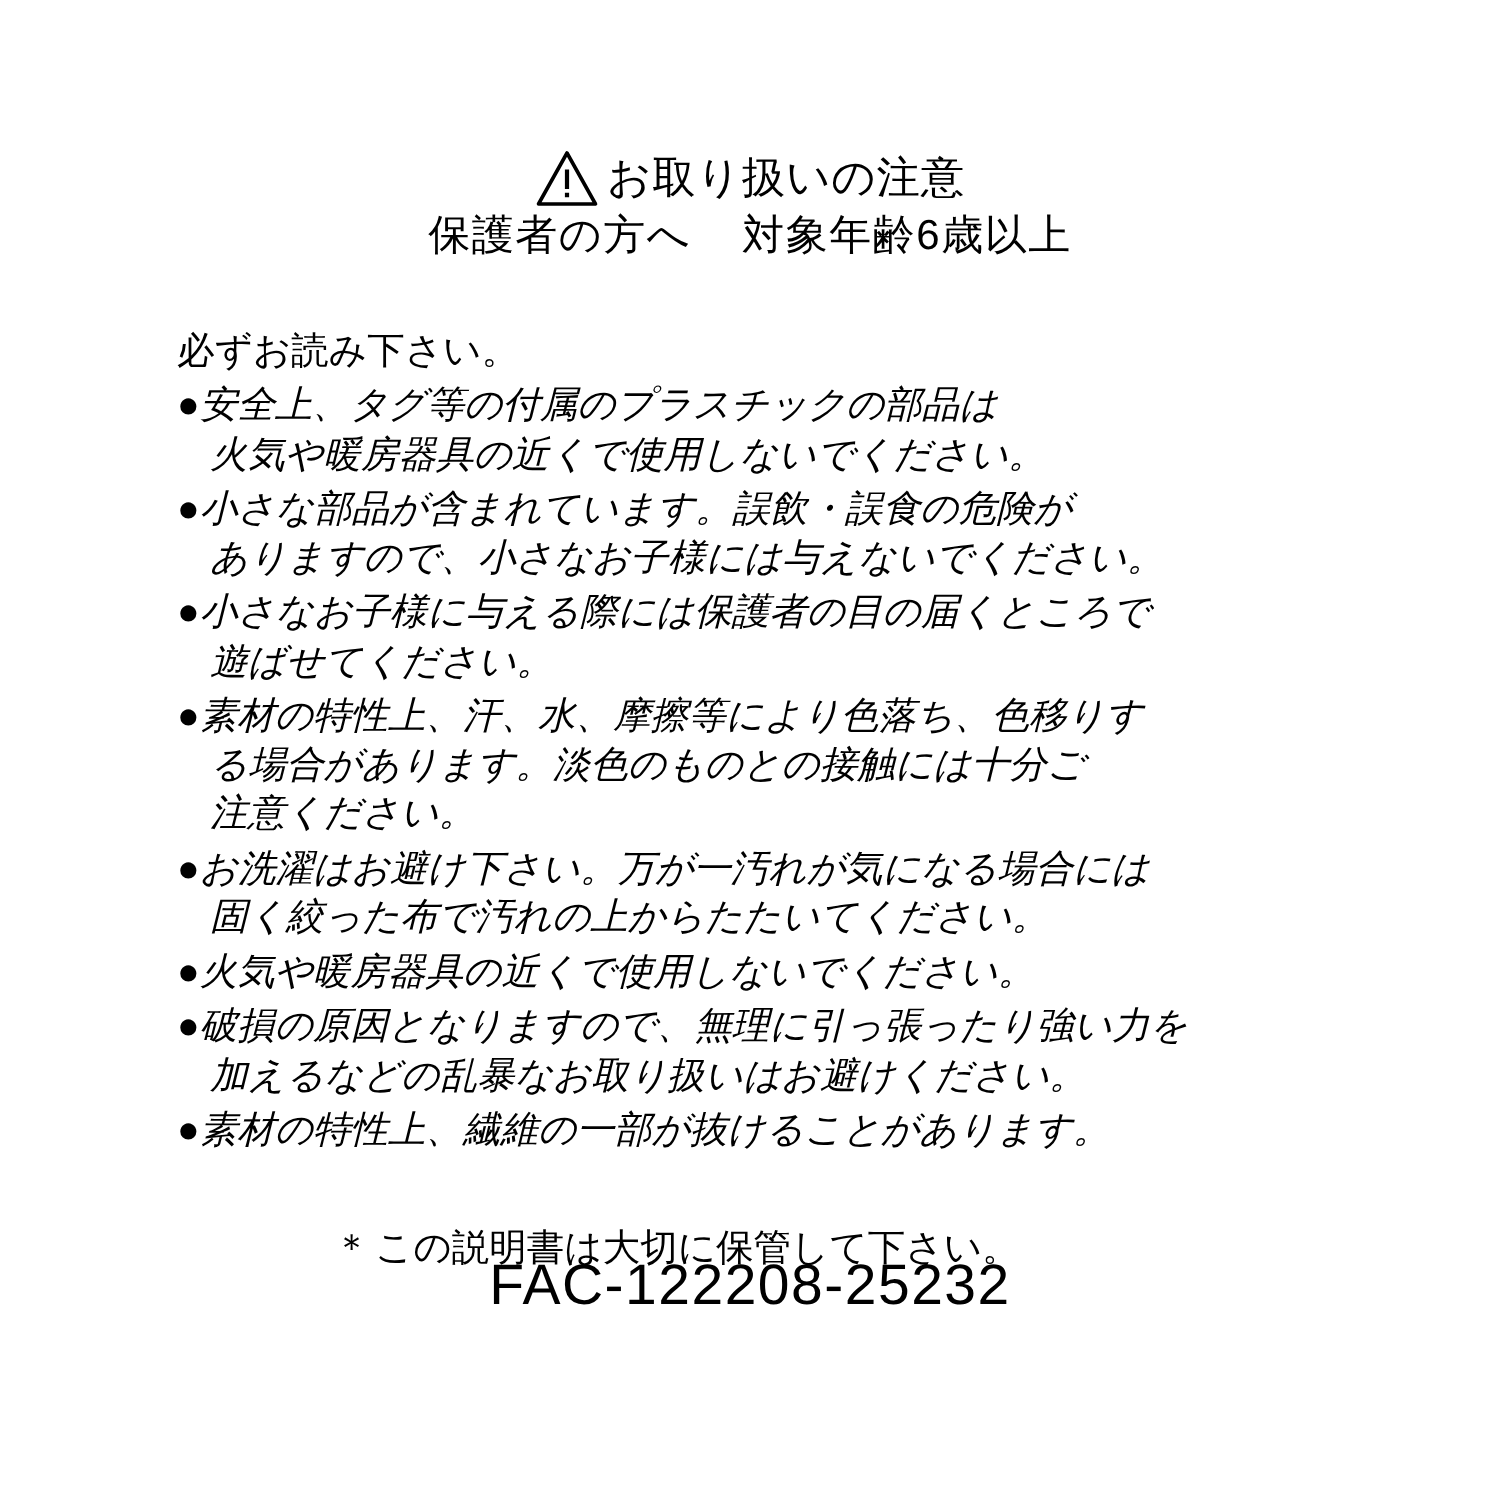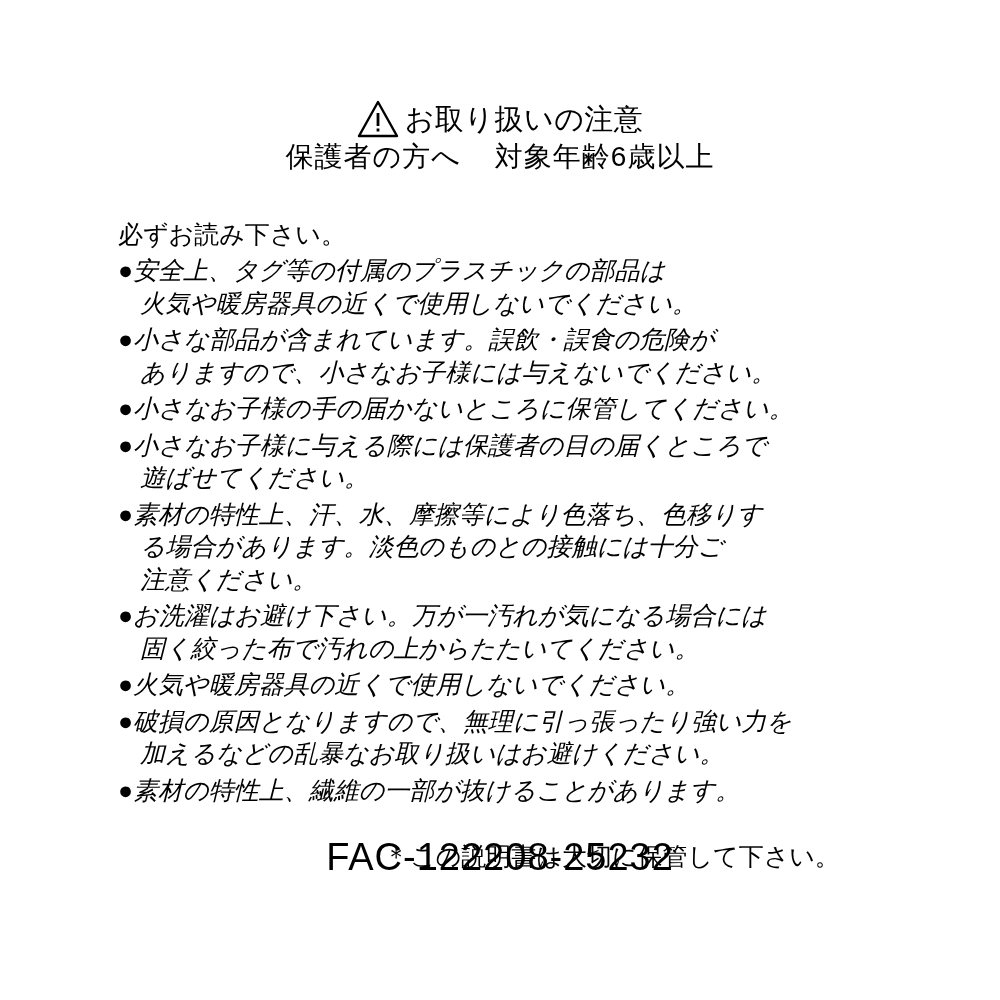--- a/index.html
+++ b/index.html
@@ -75,25 +75,24 @@
   }
   .item .bullet {
     display: inline;
   }
   .item .cont {
     display: block;
     padding-left: 22px;
   }
 
   .note {
-    margin-top: 34px;
+    margin-top: 46px;
     padding-left: 222px;
     font-size: 25px;
     line-height: 1.3;
-    text-align: center;
   }
   .note .star {
     display: inline-block;
     width: 28px;
   }
 
   
   .footer-code {
     position: absolute;
     left: 0;
@@ -132,23 +131,20 @@
     <div class="item">
       <span class="bullet">●</span><span>安全上、タグ等の付属のプラスチックの部品は</span>
       <span class="cont">火気や暖房器具の近くで使用しないでください。</span>
     </div>
 
     <div class="item">
       <span class="bullet">●</span><span>小さな部品が含まれています。誤飲・誤食の危険が</span>
       <span class="cont">ありますので、小さなお子様には与えないでください。</span>
     </div>
 
-    <div class="item">
-      <span class="bullet">●</span><span>小さなお子様の手の届かないところに保管してください。</span>
-    </div>
 
     <div class="item">
       <span class="bullet">●</span><span>小さなお子様に与える際には保護者の目の届くところで</span>
       <span class="cont">遊ばせてください。</span>
     </div>
 
     <div class="item">
       <span class="bullet">●</span><span>素材の特性上、汗、水、摩擦等により色落ち、色移りす</span>
       <span class="cont">る場合があります。淡色のものとの接触には十分ご</span>
       <span class="cont">注意ください。</span>

